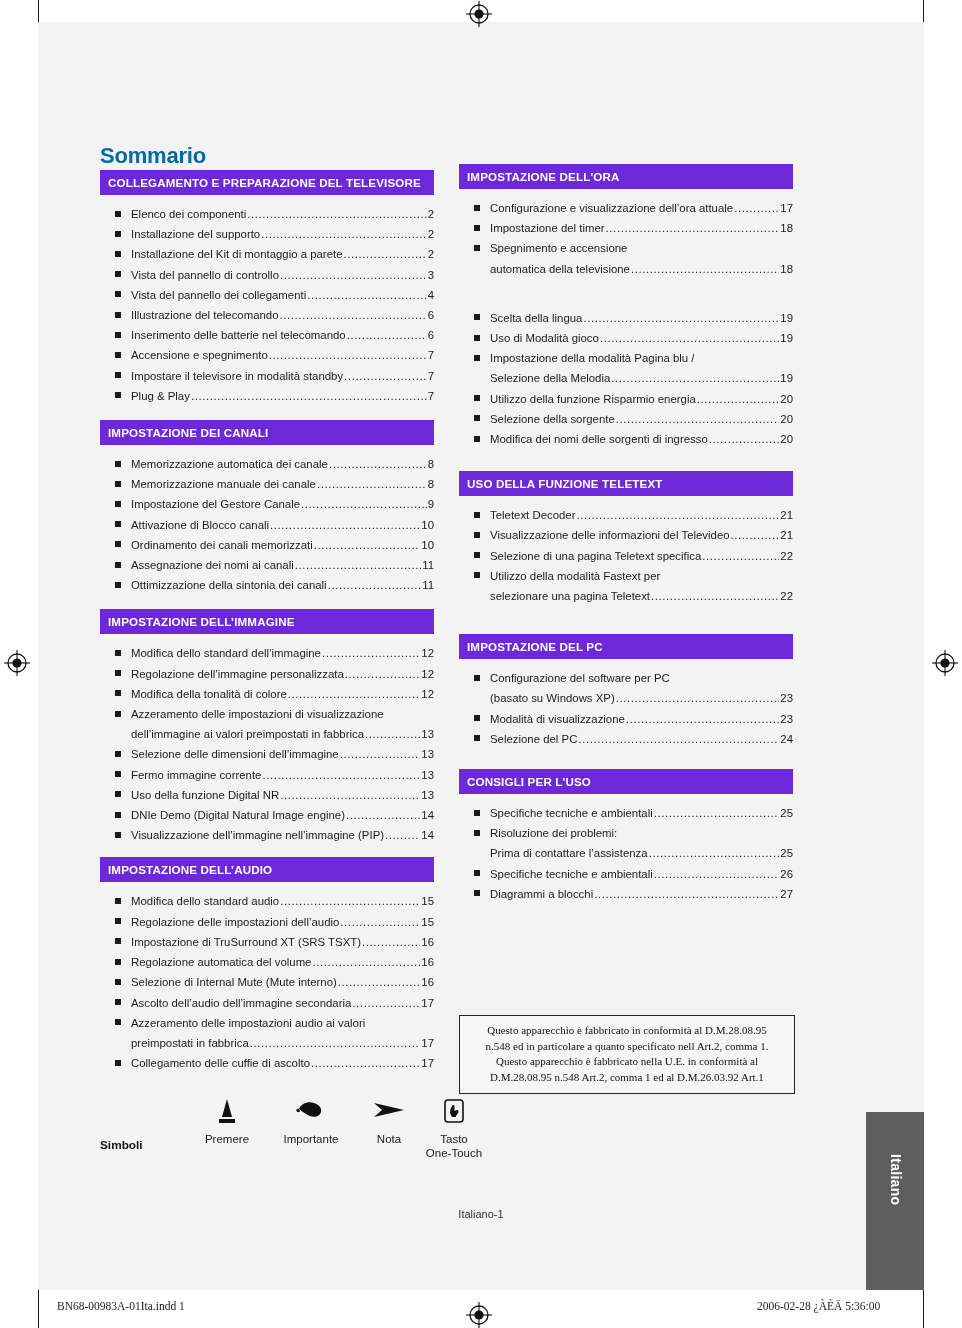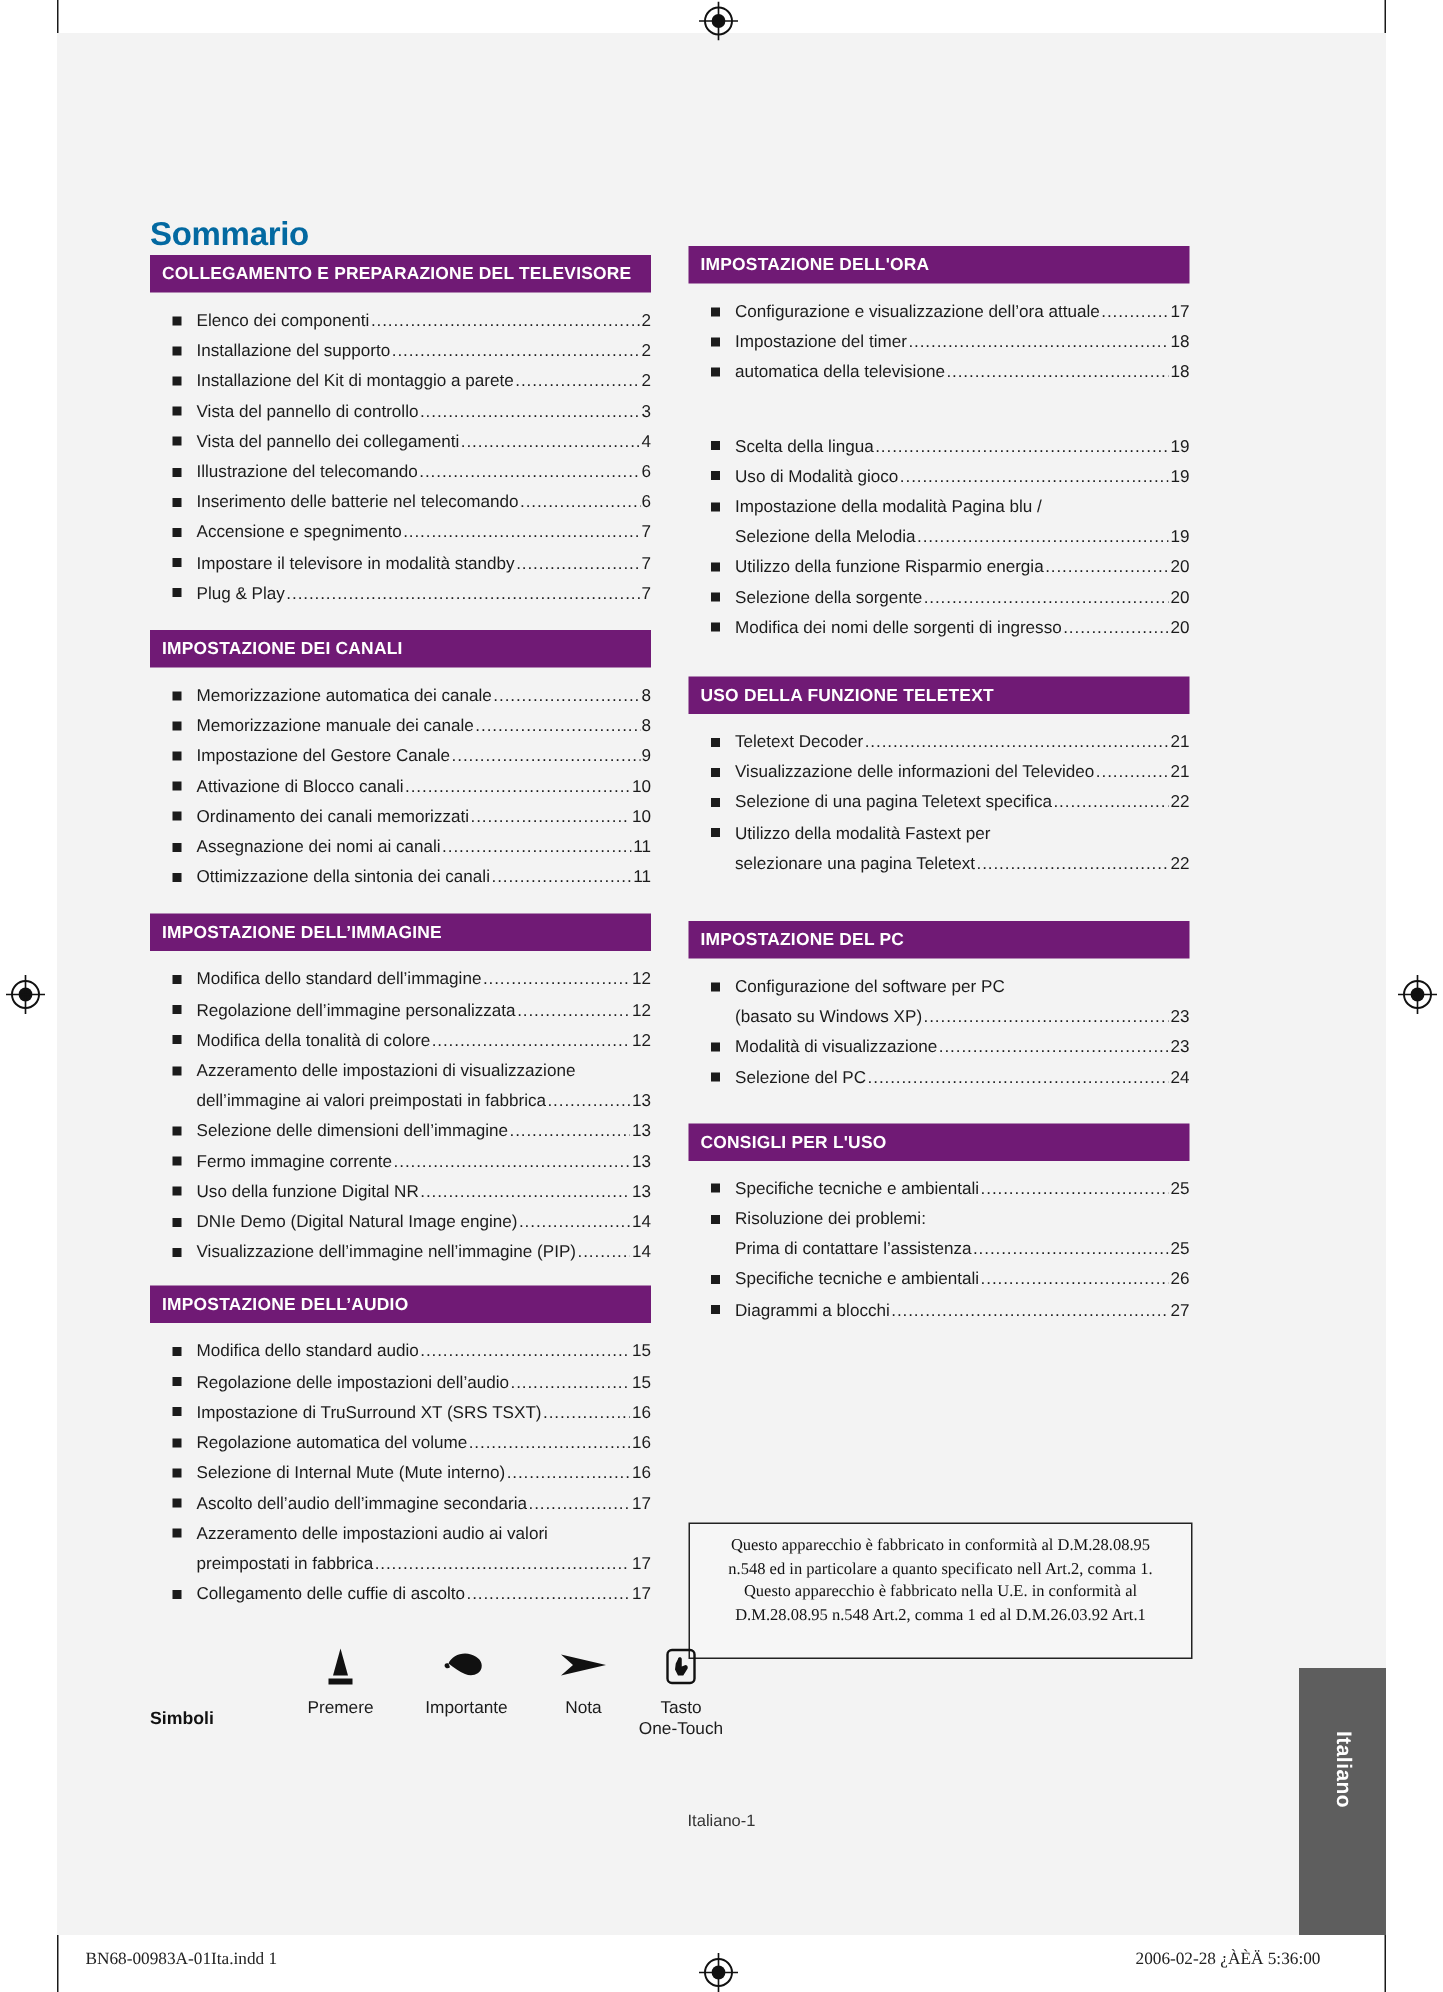--- a/index.html
+++ b/index.html
@@ -24,21 +24,21 @@
     font-size:22px;font-weight:bold;color:#0369a1;letter-spacing:-0.2px;
   }
   .col{
     position:absolute;width:334px;
   }
   .col-left{left:100px;top:170px;}
   .col-right{left:459px;top:164px;}
 
   .section{margin-bottom:0;}
   .sec-bar{
-    background:#701a75;
+    background:#6d28d9;
     color:#ffffff;
     font-size:11.6px;
     font-weight:bold;
     letter-spacing:0.15px;
     padding:5px 0 5px 8px;
     height:15px;
     line-height:15px;
     box-sizing:content-box;
   }
   .sec-list{
@@ -70,21 +70,21 @@
     letter-spacing:0.6px;
   }
   .pg{flex:0 0 auto;text-align:right;}
 
   
   .conform{
     position:absolute;
     left:459px;top:1015px;width:322px;
     border:1px solid #222;
     background:#f6f6f6;
-    padding:7px 6px 20px 6px;
+    padding:7px 6px 8px 6px;
     font-family:"Liberation Serif", serif;
     font-size:11px;
     line-height:15.5px;
     text-align:center;
     color:#111;
   }
   
   .symbols{
     position:absolute;left:100px;top:1098px;width:370px;height:80px;
   }
@@ -475,20 +475,23 @@
           <span class="bullet"></span>
           <div class="row">
             <span class="lbl">Impostazione del timer</span>
             <span class="dots">............................................................................................................................................</span>
             <span class="pg">18</span>
           </div>
         </li>
         <li class="toc-item">
           <span class="bullet"></span>
           <div class="row">
+            <span class="lbl">Spegnimento e accensione</span>
+          </div>
+          <div class="row">
             <span class="lbl">automatica della televisione</span>
             <span class="dots">............................................................................................................................................</span>
             <span class="pg">18</span>
           </div>
         </li>
       </ul>
     </div>
     <div class="section" style="margin-bottom: 22px;">
       <ul class="sec-list">
         <li class="toc-item">

